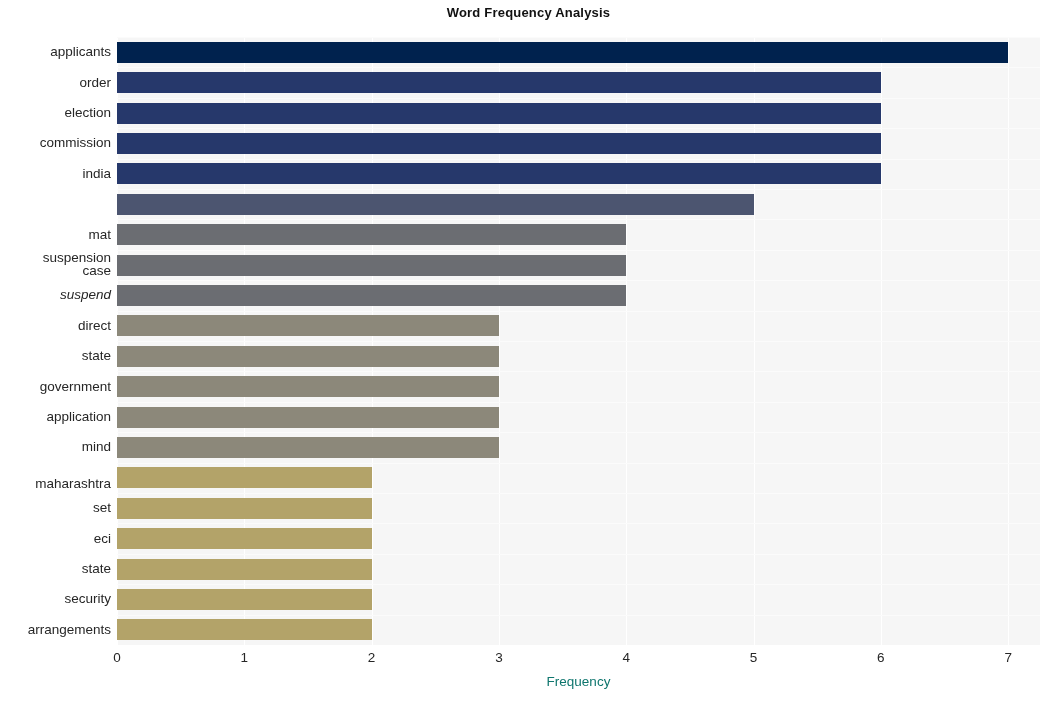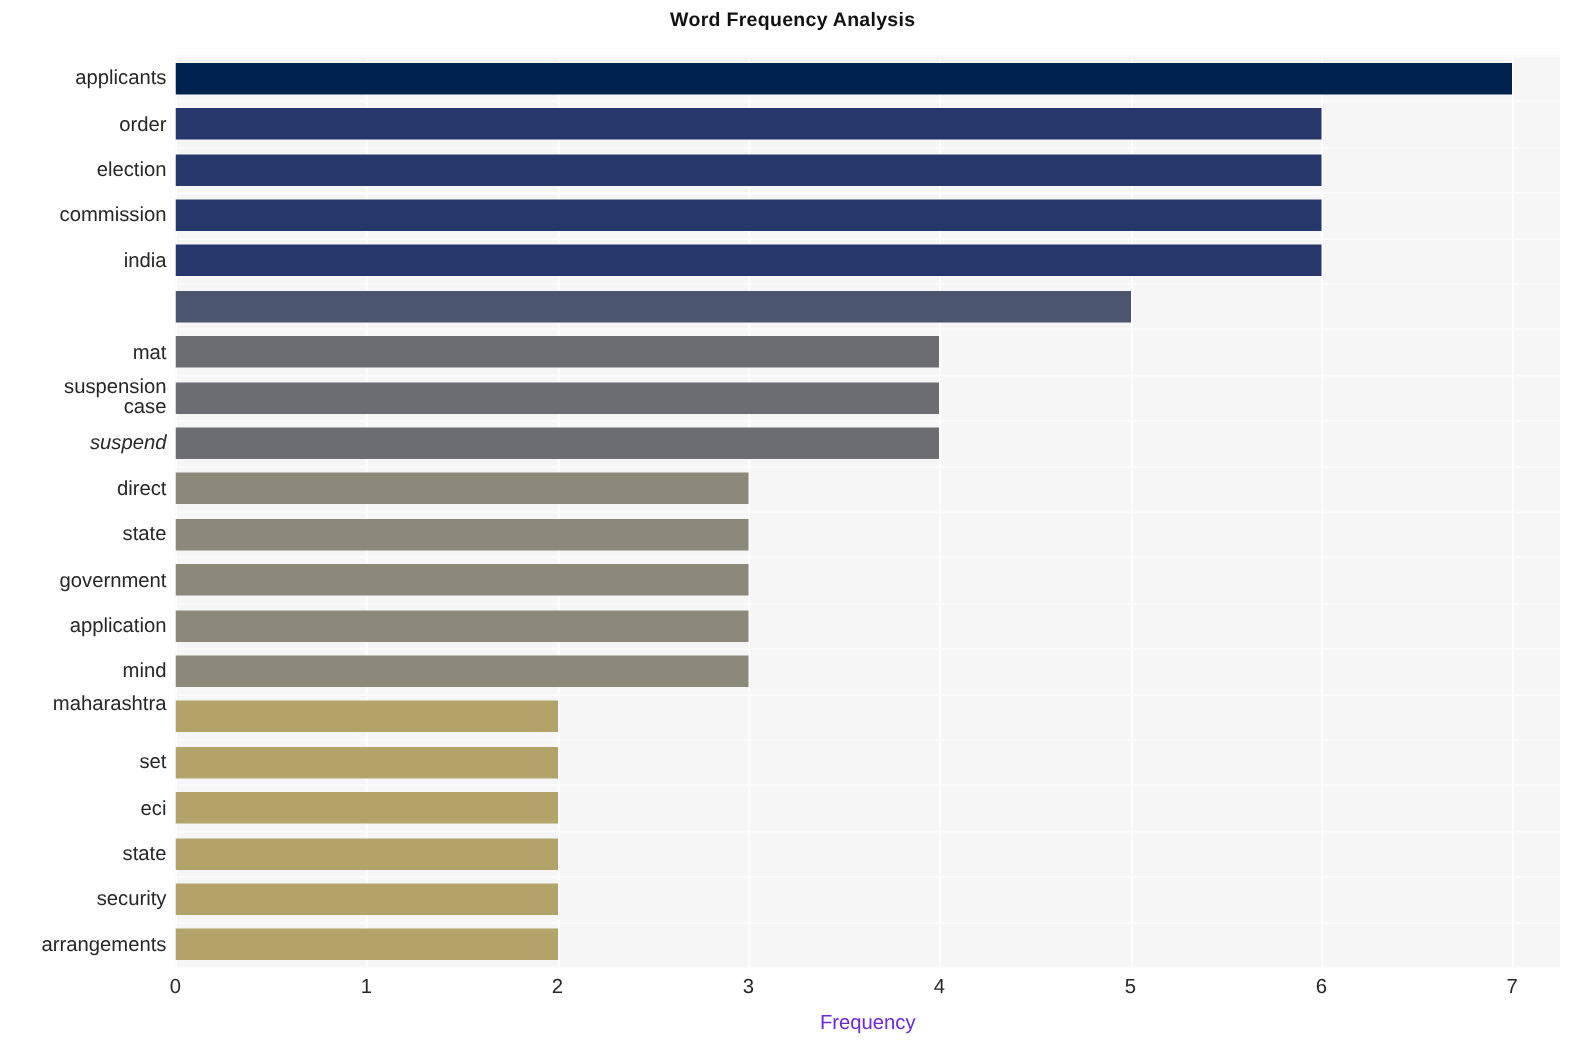--- a/index.html
+++ b/index.html
@@ -102,21 +102,21 @@
     color: #262626;
   }
 
   #xaxis-title {
     position: absolute;
     left: 117px;
     top: 674px;
     width: 923px;
     text-align: center;
     font-size: 13.5px;
-    color: #6d28d9;
+    color: #0f766e;
   }
 </style>
 </head>
 <body>
 
 <div id="figure">
 
   <div id="chart-title">Word Frequency Analysis</div>
 
   <div id="plot-area">
@@ -184,21 +184,21 @@
       <div class="ylabel" style="top: 129.8px;">india</div>
       <div class="ylabel" style="top: 174px; margin-top: 40px;">suspension</div>
       <div class="ylabel" style="top: 190.6px;">mat</div>
       <div class="ylabel" style="top: 227px;">case</div>
       <div class="ylabel" style="top: 251.4px; font-style: italic;">suspend</div>
       <div class="ylabel" style="top: 281.8px;">direct</div>
       <div class="ylabel" style="top: 312.2px;">state</div>
       <div class="ylabel" style="top: 342.6px;">government</div>
       <div class="ylabel" style="top: 373px; padding-left: 10px;">application</div>
       <div class="ylabel" style="top: 403.4px;">mind</div>
-      <div class="ylabel" style="top: 425px;">maharashtra</div>
+      <div class="ylabel" style="top: 440px;">maharashtra</div>
       <div class="ylabel" style="top: 464.2px;">set</div>
       <div class="ylabel" style="top: 494.6px;">eci</div>
       <div class="ylabel" style="top: 525px;">state</div>
       <div class="ylabel" style="top: 555.4px;">security</div>
       <div class="ylabel" style="top: 585.8px; padding-left: 40px;">arrangements</div>
     </div>
 
   <div id="xlabels">
       <div class="xlabel" style="left: 117px;">0</div>
       <div class="xlabel" style="left: 244.31px;">1</div>

